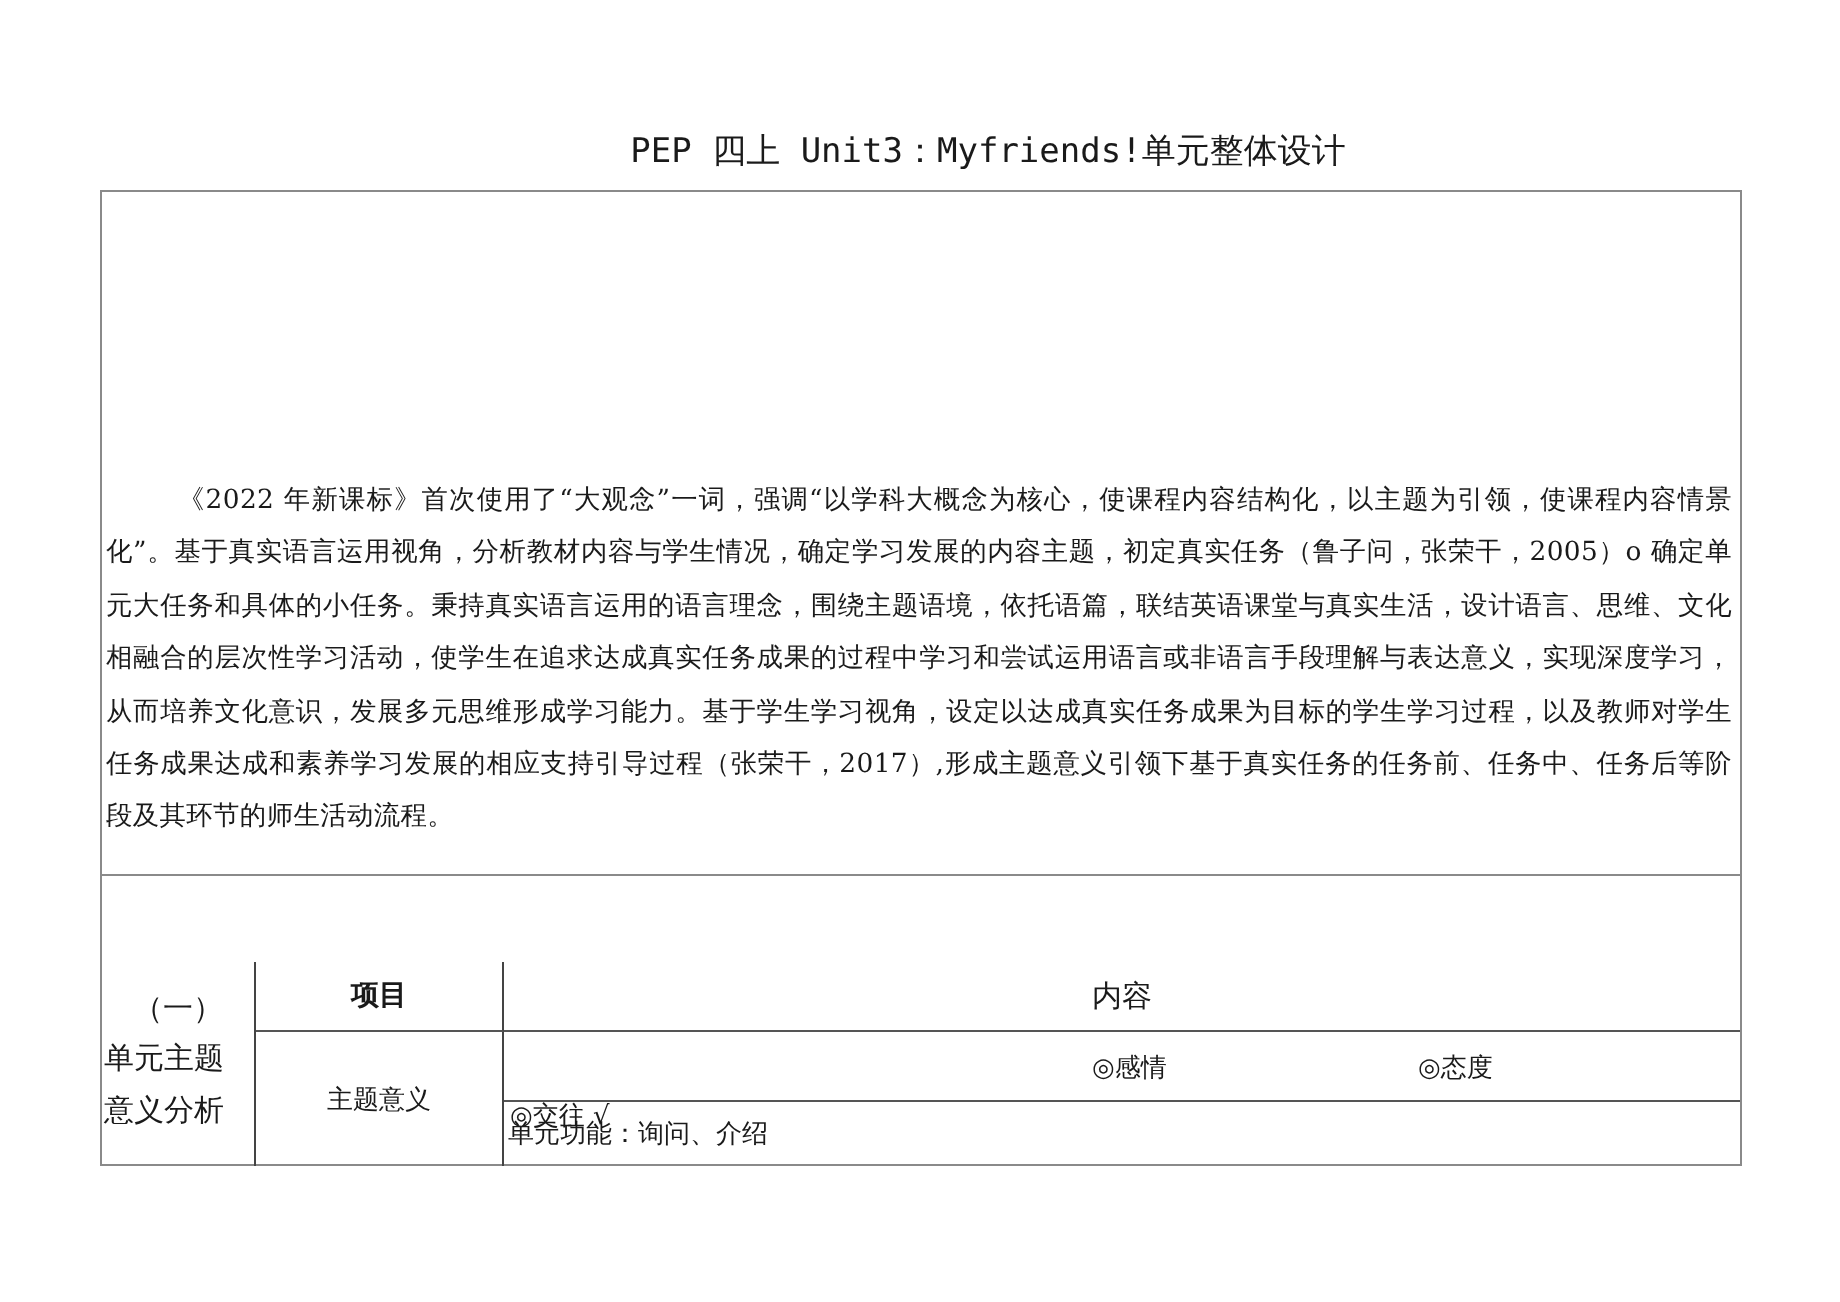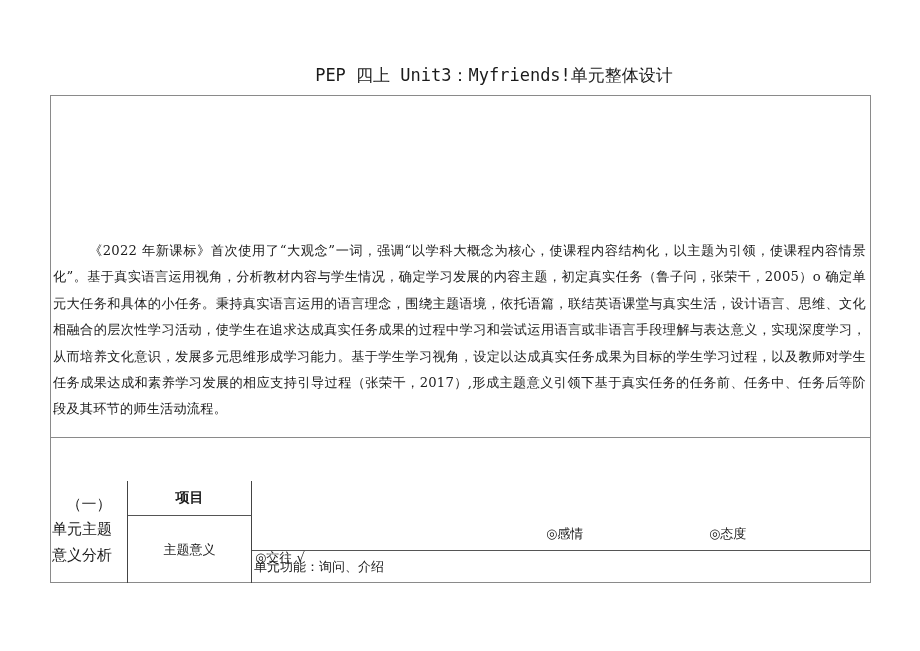--- a/index.html
+++ b/index.html
@@ -50,20 +50,21 @@
     <div class="para">《2022 年新课标》首次使用了“大观念”一词，强调“以学科大概念为核心，使课程内容结构化，以主题为引领，使课程内容情景化”。基于真实语言运用视角，分析教材内容与学生情况，确定学习发展的内容主题，初定真实任务（鲁子问，张荣干，2005）o 确定单元大任务和具体的小任务。秉持真实语言运用的语言理念，围绕主题语境，依托语篇，联结英语课堂与真实生活，设计语言、思维、文化相融合的层次性学习活动，使学生在追求达成真实任务成果的过程中学习和尝试运用语言或非语言手段理解与表达意义，实现深度学习，从而培养文化意识，发展多元思维形成学习能力。基于学生学习视角，设定以达成真实任务成果为目标的学生学习过程，以及教师对学生任务成果达成和素养学习发展的相应支持引导过程（张荣干，2017）,形成主题意义引领下基于真实任务的任务前、任务中、任务后等阶段及其环节的师生活动流程。</div>
   </div>
   <div class="row sub">
     <div class="c1">
       <div class="l1">（一）</div>
       <div class="l2">单元主题</div>
       <div class="l3">意义分析</div>
     </div>
     <div class="c2-head">项目</div>
     <div class="c2-body">主题意义</div>
+    <div class="c3-head">内容</div>
     <div class="c3-row1">
       <span style="left:3px;margin-top:24px;">◎交往 √</span>
       <span style="left:294px;">◎感情</span>
       <span style="left:457px;">◎态度</span>
     </div>
     <div class="c3-row2">单元功能：询问、介绍</div>
   </div>
 </div>
 
 </body></html>

